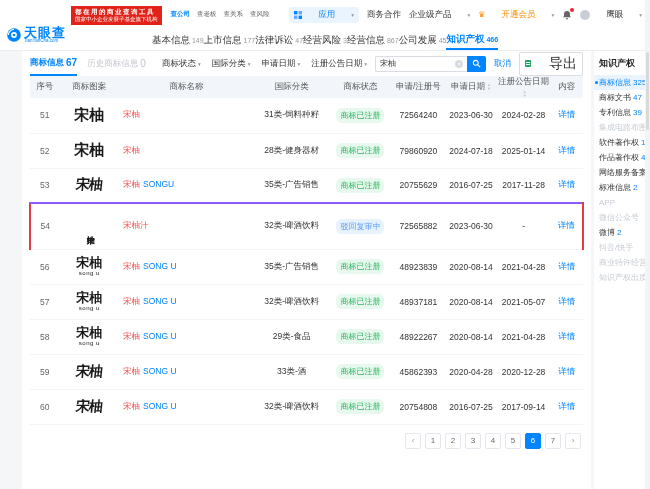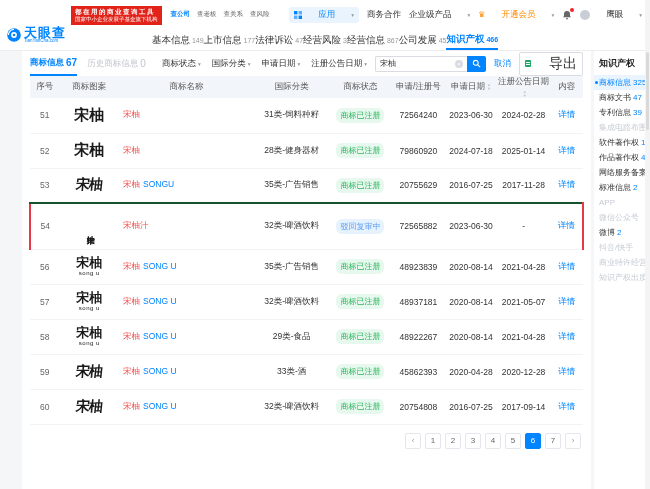--- a/index.html
+++ b/index.html
@@ -90,21 +90,21 @@
   .detail { color:#0084ff; }
   .mark { color:#1a1a1a; display:inline-block; }
   .v-serif { font-family:"Liberation Serif","DejaVu Serif",serif; font-weight:bold; font-size:15px; }
   .v-callig { font-family:"DejaVu Serif",serif; font-weight:bold; font-size:14px; transform:skewX(-6deg); letter-spacing:-1px; }
   .v-bold { font-family:"Liberation Serif",serif; font-weight:900; font-size:13px; }
   .v-vertical { writing-mode:vertical-rl; text-orientation:upright; font-size:8px; font-weight:bold; line-height:1.1; }
   .v-sub .cn { font-family:"Liberation Serif",serif; font-weight:bold; font-size:13px; display:block; line-height:1.1; }
   .v-sub .sub { font-size:6px; letter-spacing:.5px; display:block; line-height:1; }
   tr.hl td:first-child { border-left:2px solid #e63946; }
   tr.hl td:last-child { border-right:2px solid #e63946; }
-  tr.hl-top td { border-top:2px solid #14532d; }
+  tr.hl-top td { border-top:2px solid #8b5cf6; }
   tr.hl-bot td { border-bottom:2px solid #e63946; }
 
   
   .pagination { display:flex; justify-content:flex-end; align-items:center; gap:4px; padding:8px 10px 0 0; }
   .pg { min-width:16px; height:16px; border:1px solid #e4e7ed; border-radius:2px; background:#fff;
     display:flex; align-items:center; justify-content:center; font-size:8px; color:#666; }
   .pg.nav { color:#999; }
   .pg.on { background:#0084ff; border-color:#0084ff; color:#fff; }
 
   

